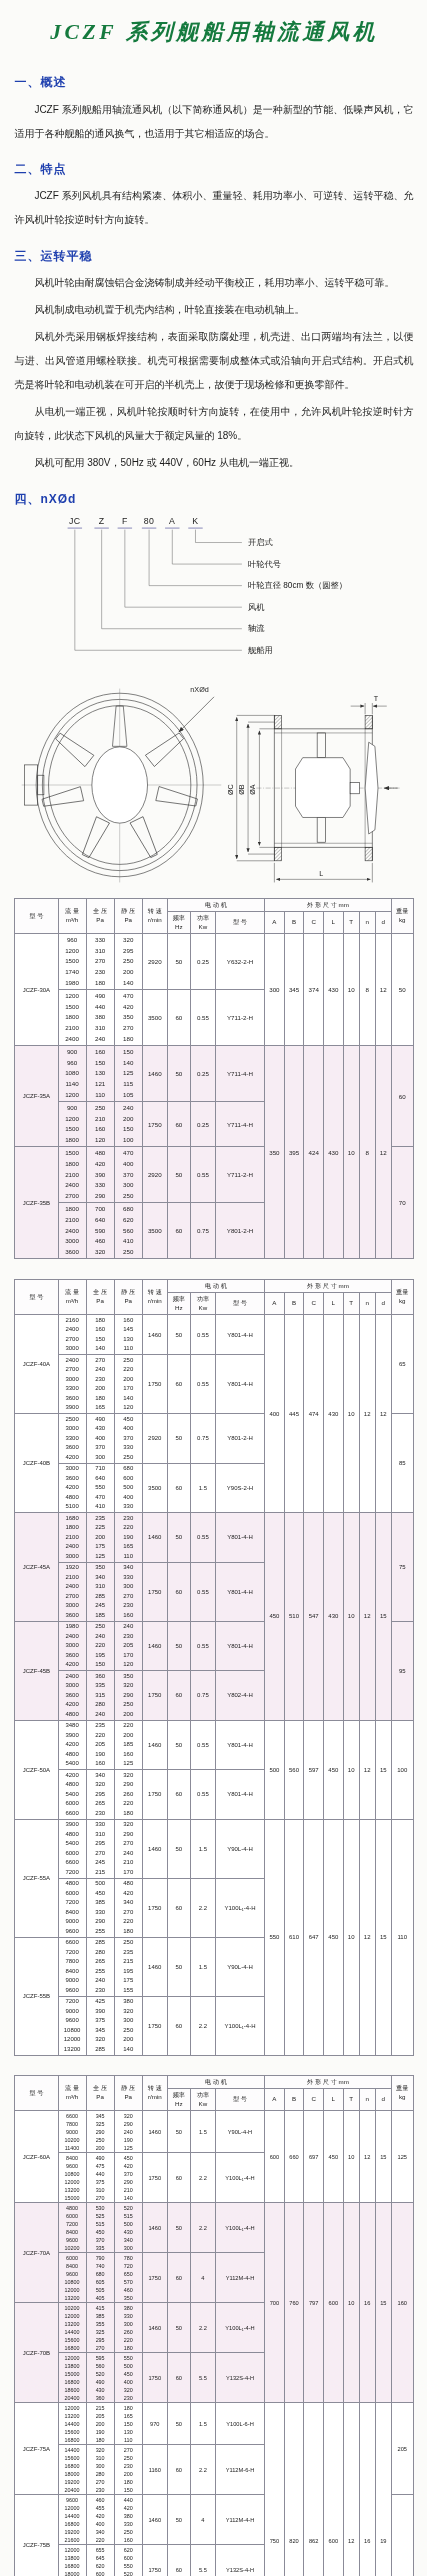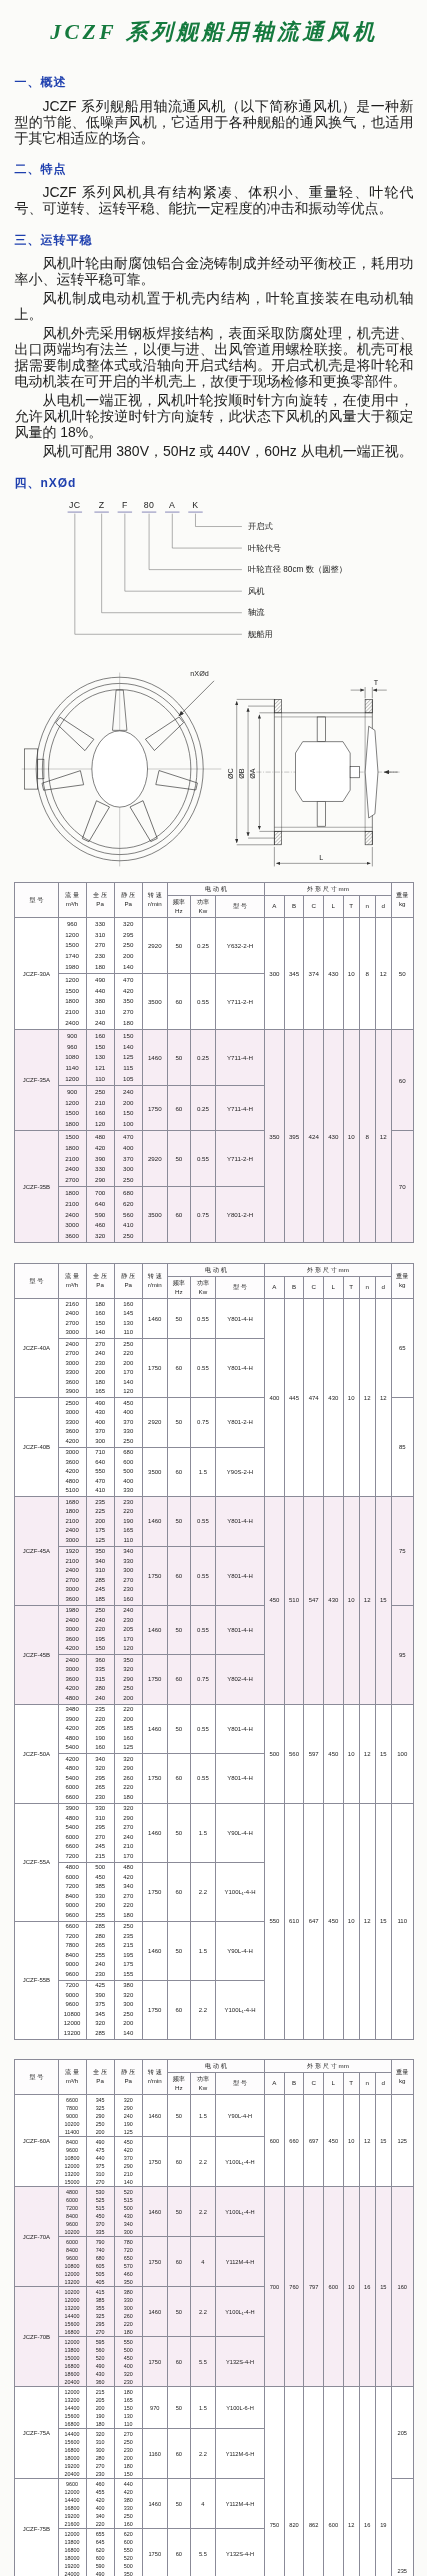--- a/index.html
+++ b/index.html
@@ -1,21 +1,21 @@
 <!DOCTYPE html>
 <html style="--title-color: #157a3e; --heading-color: #1e3fae;font-size:8.2px"><head>
 <meta charset="utf-8">
 <style>
   html,body{margin:0;padding:0;background:#fbfbf9;}
   body{width:428px;font-family:"Liberation Sans",sans-serif;color:#1c1c1c;}
   .page{padding:8.2px 14.4px 25px;}
   .doc-title{text-align:center;font-family:"Liberation Serif",serif;font-style:italic;font-weight:bold;
     font-size:21.6px;letter-spacing:3.6px;color:var(--title-color,#157a3e);margin:9.3px 0 28px;}
   .sec-head{color:var(--heading-color,#1e3fae);font-size:12px;font-weight:bold;margin:15.5px 0 6.2px;letter-spacing:1px;}
-  .body-par{font-size:14px;line-height:16px;text-indent:2em;text-align:justify;margin:3.1px 0;}
+  .body-par{font-size:10px;line-height:24px;text-indent:2em;text-align:justify;margin:3.1px 0;}
   .diagram-wrap{margin:5.2px 0 2.1px;}
   svg{display:block;}
   svg text{font-family:"Liberation Sans",sans-serif;fill:#222;}
   .code-letter{font-size:17px;letter-spacing:1px;}
   .code-label{font-size:16px;}
   .dim-label{font-size:14px;}
   .spec{width:100%;border-collapse:collapse;table-layout:fixed;margin:0 0 19.6px;border:1px solid #2f2f38;background:#fff;}
   .spec th,.spec td{border:0.5px solid #8b8b98;text-align:center;vertical-align:middle;
     padding:0.5px 0;font-weight:normal;white-space:pre-line;overflow:hidden;}
   .spec thead th{font-size:6.2px;line-height:1.45;padding:1.5px 0;background:#fdfcfd;}
@@ -28,21 +28,21 @@
 </head>
 <body>
 
 <div class="page">
   <div class="doc-title">JCZF 系列舰船用轴流通风机</div>
 
   <div>
       <h2 class="sec-head">一、概述</h2>
       <p class="body-par">JCZF 系列舰船用轴流通风机（以下简称通风机）是一种新型的节能、低噪声风机，它适用于各种舰船的通风换气，也适用于其它相适应的场合。</p>
       <h2 class="sec-head">二、特点</h2>
-      <p class="body-par">JCZF 系列风机具有结构紧凑、体积小、重量轻、叶轮代号、可逆转、运转平稳、能抗一定程度的冲击和振动等优点。</p>
+      <p class="body-par">JCZF 系列风机具有结构紧凑、体积小、重量轻、耗用功率小、可逆转、运转平稳、允许风机叶轮按逆时针方向旋转。</p>
       <h2 class="sec-head">三、运转平稳</h2>
       <p class="body-par">风机叶轮由耐腐蚀铝合金浇铸制成并经动平衡校正，耗用功率小、运转平稳可靠。</p>
       <p class="body-par">风机制成电动机置于机壳内结构，叶轮直接装在电动机轴上。</p>
       <p class="body-par">风机外壳采用钢板焊接结构，表面采取防腐处理，机壳进、出口两端均有法兰，以便与进、出风管道用螺栓联接。机壳可根据需要制成整体式或沿轴向开启式结构。开启式机壳是将叶轮和电动机装在可开启的半机壳上，故便于现场检修和更换零部件。</p>
       <p class="body-par">从电机一端正视，风机叶轮按顺时针方向旋转，在使用中，允许风机叶轮按逆时针方向旋转，此状态下风机的风量大于额定风量的 18%。</p>
       <p class="body-par">风机可配用 380V，50Hz 或 440V，60Hz 从电机一端正视。</p>
       <h2 class="sec-head">四、nXØd</h2>
     </div>
 
   <div class="diagram-wrap">

